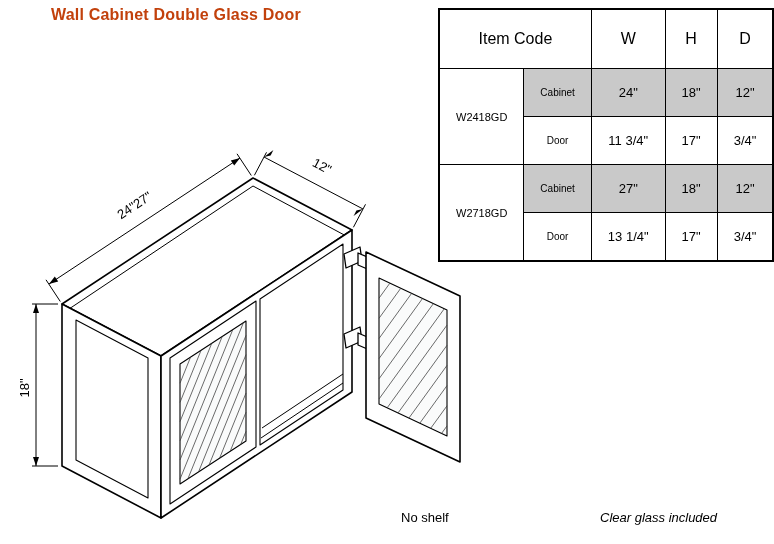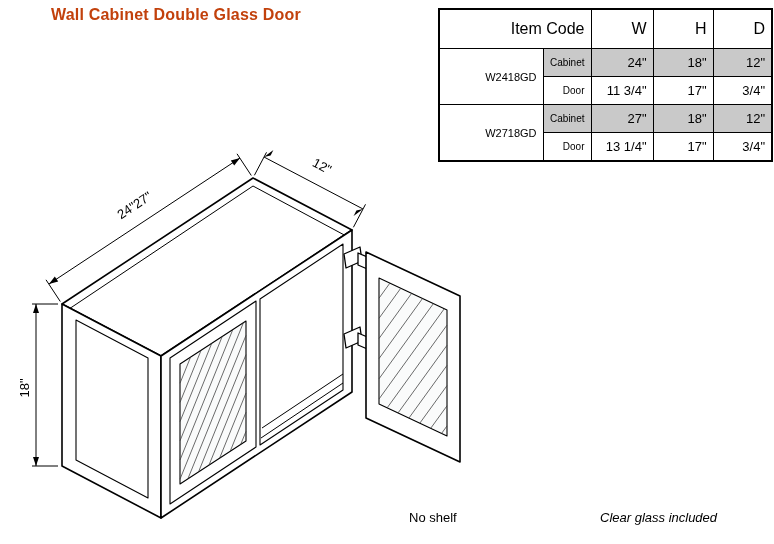--- a/index.html
+++ b/index.html
@@ -12,31 +12,31 @@
     position:absolute; left:51px; top:6px;
     font-size:16px; font-weight:700; letter-spacing:.2px; color:#c2410c;
   }
   
   table.spec {
     position:absolute; left:438px; top:8px;
     border-collapse:collapse; table-layout:fixed;
     border:2px solid #000;
   }
   table.spec th, table.spec td {
-    border:1px solid #000; padding:6px; text-align:right; vertical-align:middle;
+    border:1px solid #000; padding:16px; text-align:center; vertical-align:middle;
     overflow:hidden; white-space:nowrap;
   }
   table.spec th { font-weight:400; height:26px; font-size:16px; }
   tr.row-h { height:23px; }
   td.code { font-size:11px; }
   td.sub  { font-size:10px; }
   td.val  { font-size:13px; }
   .shade  { background:#c9c9c9; }
   
-  .note-left  { position:absolute; left:401px; top:510px; font-size:13px;margin-left:8px; }
+  .note-left  { position:absolute; left:401px; top:510px; font-size:13px; }
   .note-right { position:absolute; left:600px; top:510px; font-size:13px;font-style:italic; }
   
   svg.drawing { position:absolute; left:0; top:0; }
   .outline  { fill:#ffffff; stroke:#000; stroke-width:1.6; stroke-linejoin:round; }
   .thin-q   { fill:#ffffff; stroke:#000; stroke-width:1.1; stroke-linejoin:round; }
   .thin     { stroke:#000; stroke-width:1; fill:none; }
   .glass    { fill:#fafbfb; stroke:#000; stroke-width:1.1; stroke-linejoin:round; }
   .hatch line { stroke:#3a3a3a; stroke-width:0.75; }
   .hinge polygon { fill:#ffffff; stroke:#000; stroke-width:1.3; stroke-linejoin:round; }
   .dim line { stroke:#000; stroke-width:1; }

